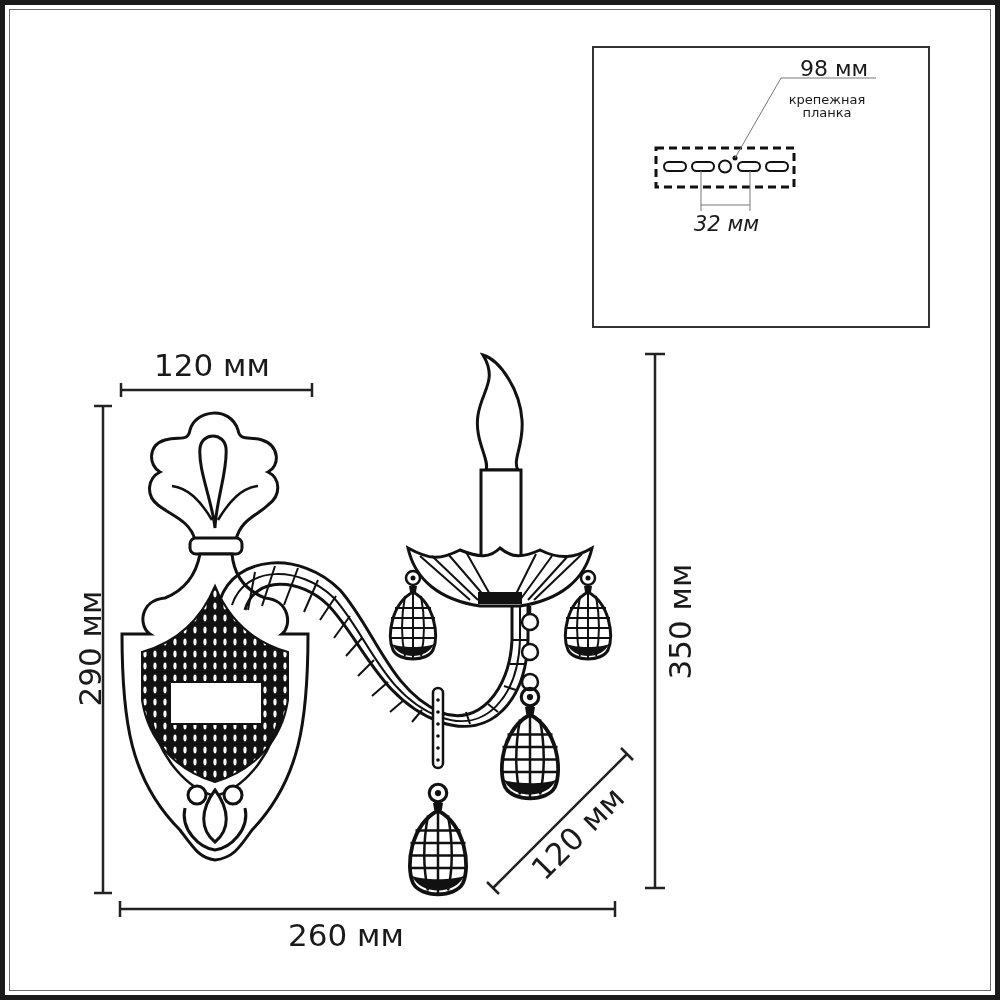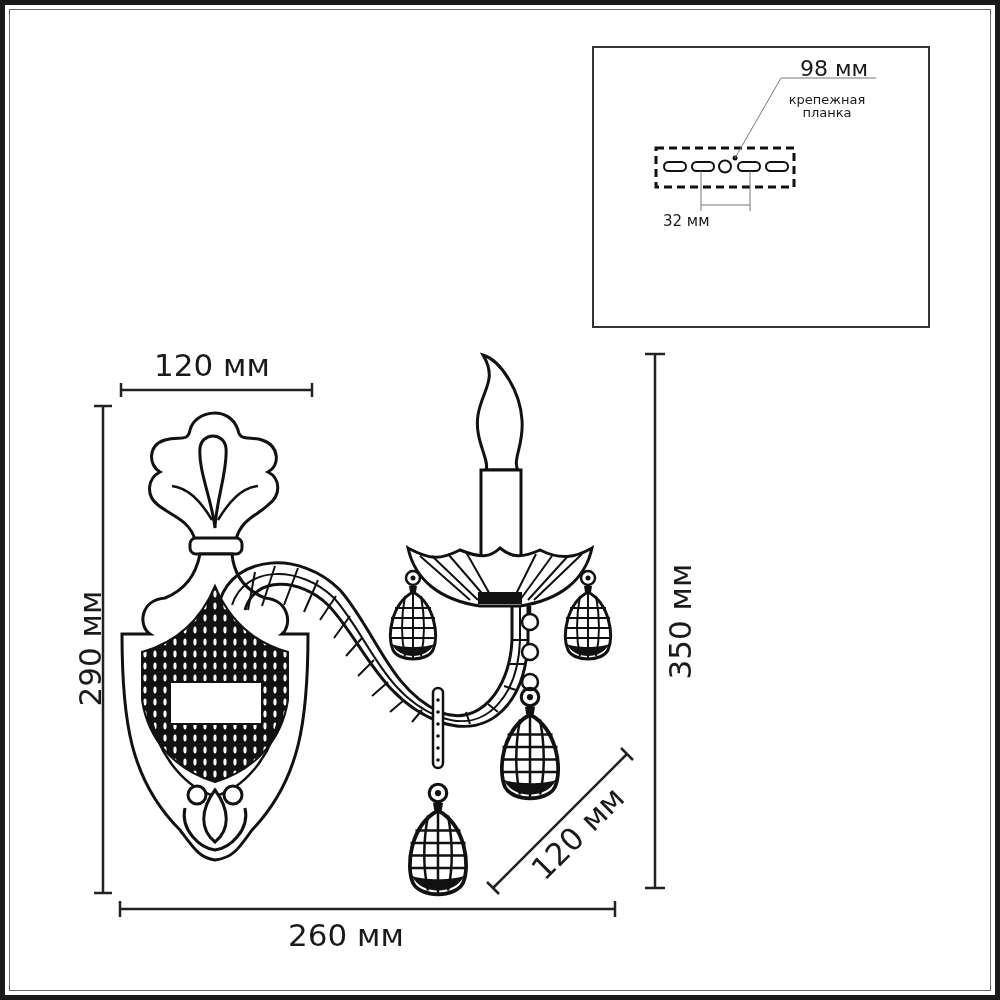--- a/index.html
+++ b/index.html
@@ -150,13 +150,13 @@
 <div class="dim-label rot-90" style="left:20px; top:633px; width:140px; text-align:center;">290 мм</div>
 <div class="dim-label rot-90" style="left:610px; top:606px; width:140px; text-align:center;">350 мм</div>
 <div class="dim-label" style="left:288px; top:920px;">260 мм</div>
 <div class="dim-label rot-diag" style="left:508px; top:818px; width:140px; text-align:center;">120 мм</div>
 
 <div class="dim-label small" style="left:800px; top:58px; font-size:22px;">98 мм</div>
 <div class="dim-label tiny" style="left:782px; top:76px; width:90px;margin-top:17px;">
   <div>крепежная</div>
   <div>планка</div>
 </div>
-<div class="dim-label small" style="left:663px; top:214px; font-size:15px;">32 мм</div>
+<div class="dim-label small" style="left:694px; top:214px; font-size:21px;font-style:italic;">32 мм</div>
 
 </body></html>

